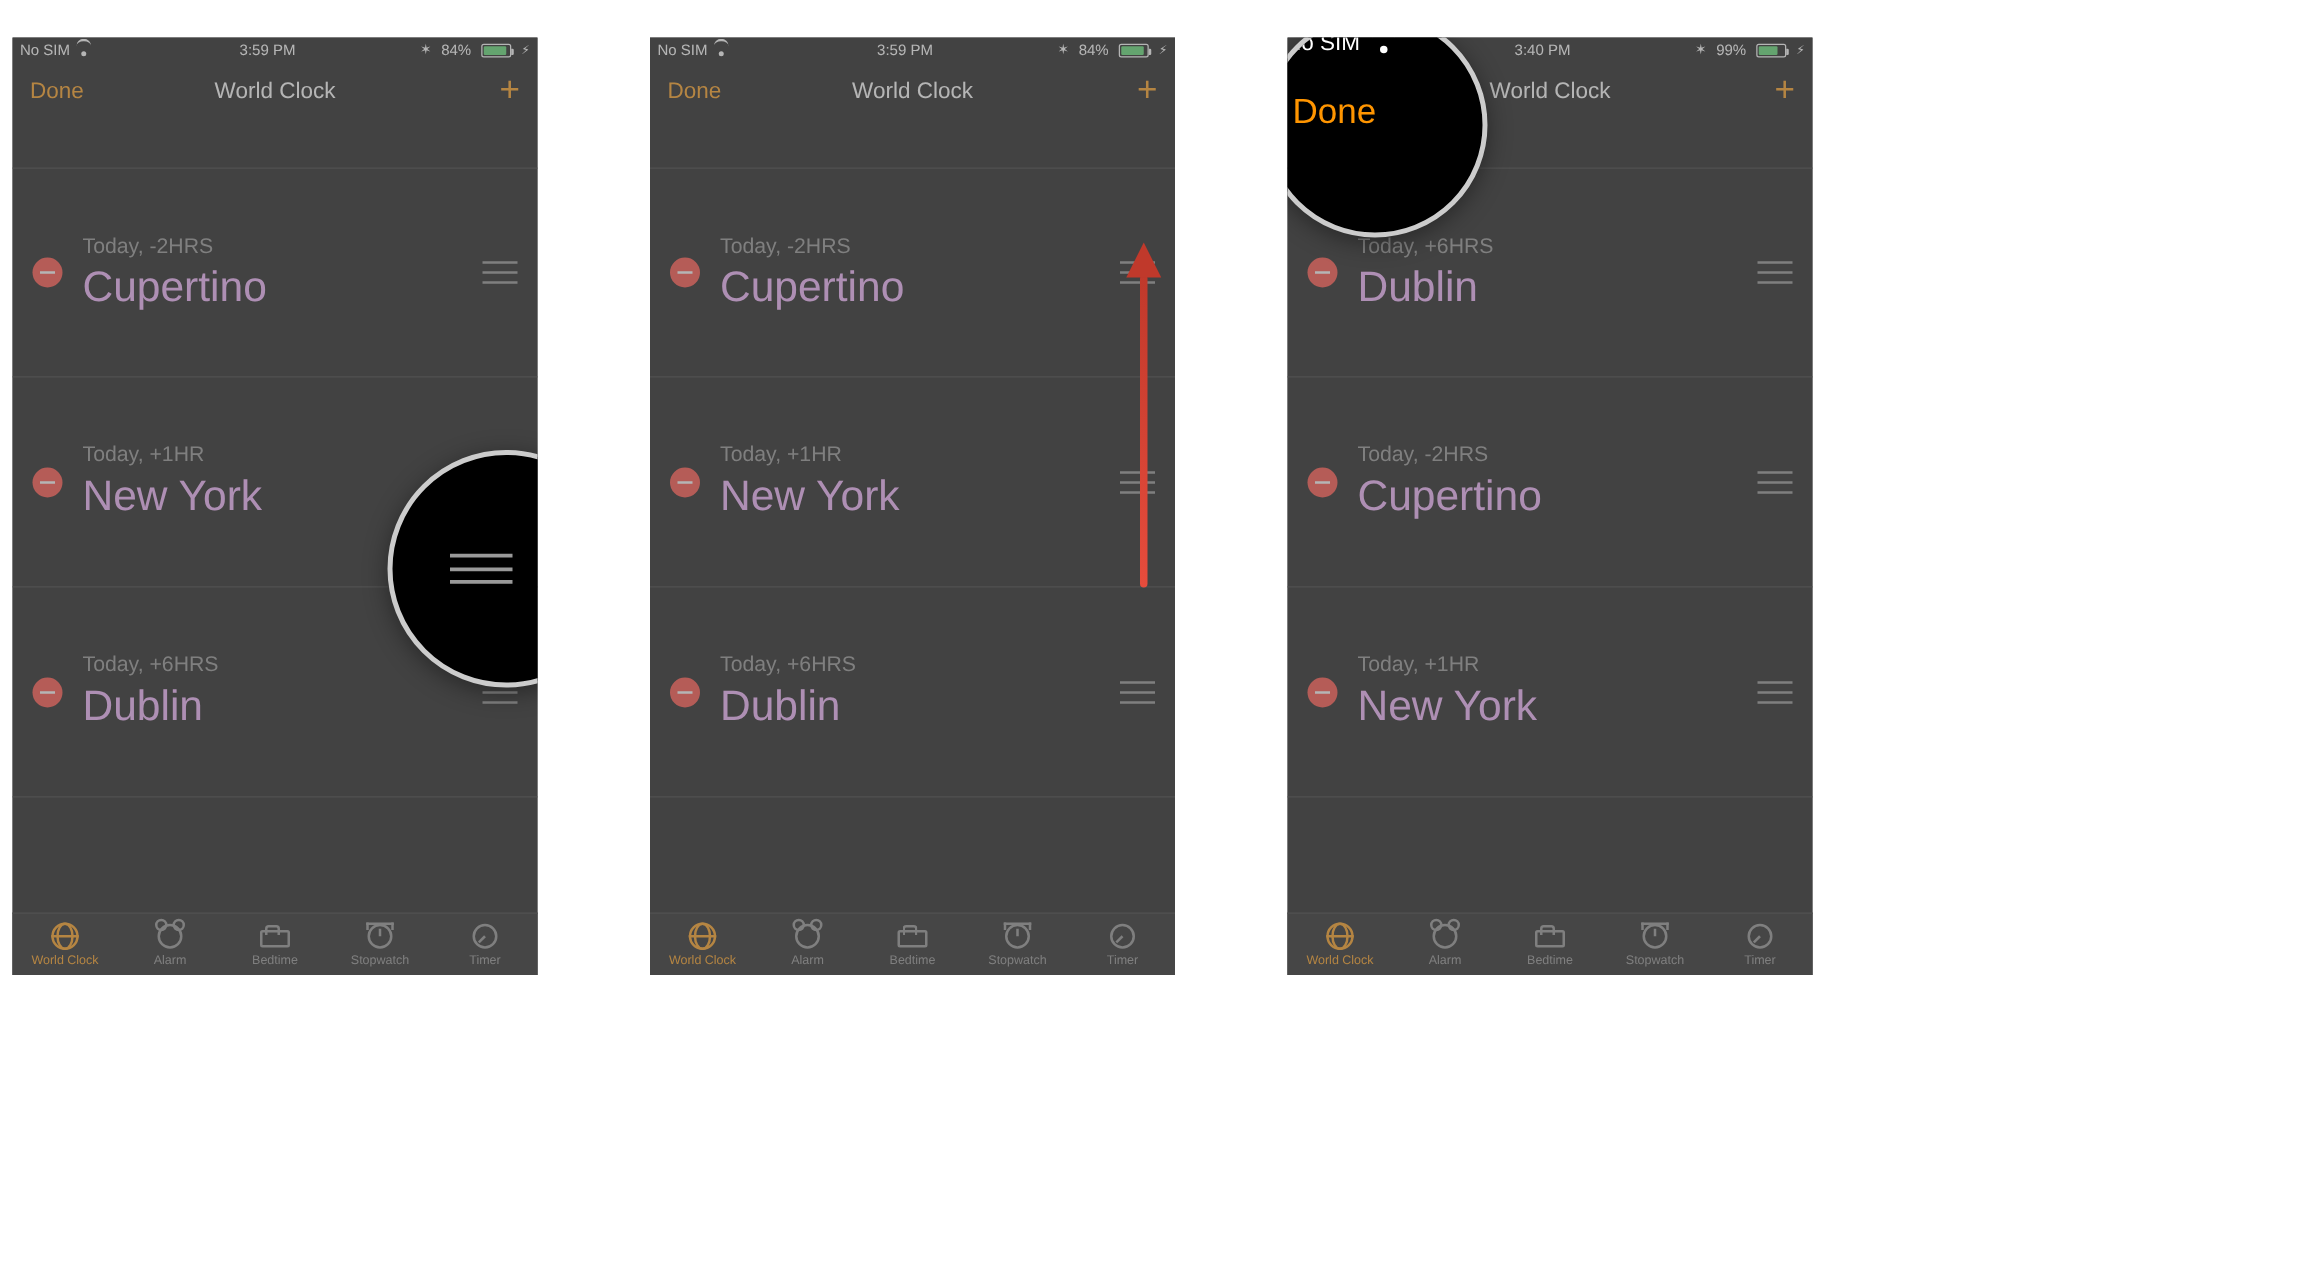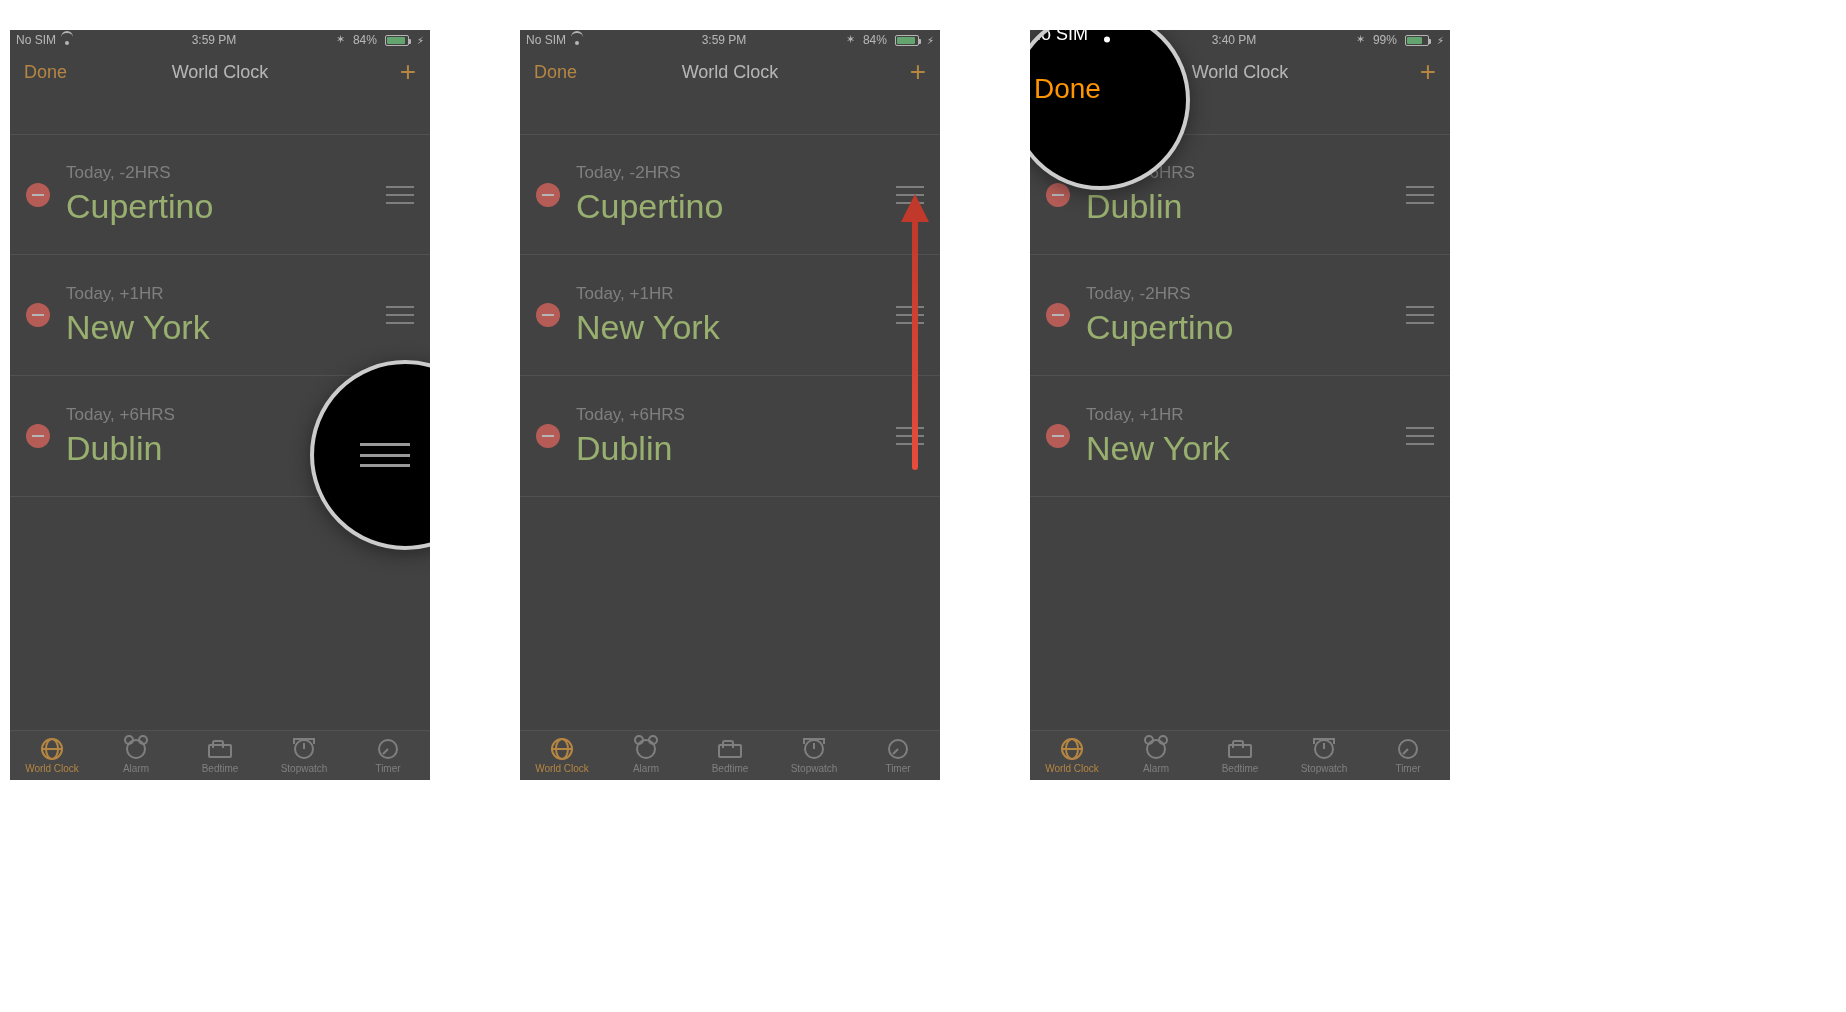--- a/index.html
+++ b/index.html
@@ -17,27 +17,27 @@
     .bt::before{content:'\2736';color:#fff;font-size:11px;position:absolute;left:-2px;top:-1px}
     .batt{width:24px;height:11px;border:1px solid #fff;border-radius:2px;position:relative;display:inline-block}
     .batt::after{content:'';position:absolute;right:-3px;top:3px;width:2px;height:5px;background:#fff;border-radius:0 1px 1px 0}
     .batt .f{position:absolute;left:1px;top:1px;bottom:1px;background:#4cd964;border-radius:1px}
     .bolt{font-size:10px}
     .nav{height:44px;display:flex;align-items:center;justify-content:space-between;padding:0 14px}
     .done{color:#ff9500;font-size:18px}
     .title{color:#fff;font-size:18px;font-weight:400;position:absolute;left:0;right:0;text-align:center;pointer-events:none}
     .plus{color:#ff9500;font-size:28px;font-weight:200;line-height:1}
     .list{padding-top:40px}
-    .row{display:flex;align-items:center;height:121px;padding:0 16px;border-bottom:1px solid #222;position:relative}
+    .row{display:flex;align-items:center;height:168px;padding:0 16px;border-bottom:1px solid #222;position:relative}
     .row:first-child{border-top:1px solid #222}
     .del{width:24px;height:24px;border-radius:50%;background:#ff3b30;display:flex;align-items:center;justify-content:center;flex:0 0 auto;margin-right:16px}
     .del::before{content:'';width:12px;height:2px;background:#fff}
     .txt{flex:1}
     .rel{color:#888;font-size:17px;margin-bottom:4px}
-    .city{color:#bef264;font-size:34px;font-weight:300}
+    .city{color:#f0abfc;font-size:34px;font-weight:300}
     .grip{width:28px;height:18px;display:flex;flex-direction:column;justify-content:space-between;flex:0 0 auto}
     .grip span{height:2px;background:#888}
     .tbar{position:absolute;bottom:0;left:0;right:0;height:50px;background:#0a0a0a;display:flex;border-top:1px solid #222}
     .tab{flex:1;display:flex;flex-direction:column;align-items:center;justify-content:center;gap:2px;color:#888;font-size:10px}
     .tab.on{color:#ff9500}
     .ic{width:24px;height:24px;display:flex;align-items:center;justify-content:center}
     .globe{width:22px;height:22px;border:2px solid currentColor;border-radius:50%;position:relative}
     .globe::before{content:'';position:absolute;left:50%;top:-2px;bottom:-2px;width:10px;border:2px solid currentColor;border-radius:50%;transform:translateX(-50%)}
     .globe::after{content:'';position:absolute;left:-2px;right:-2px;top:50%;height:2px;background:currentColor;transform:translateY(-50%)}
     .alarm{width:20px;height:20px;border:2px solid currentColor;border-radius:50%;position:relative}

